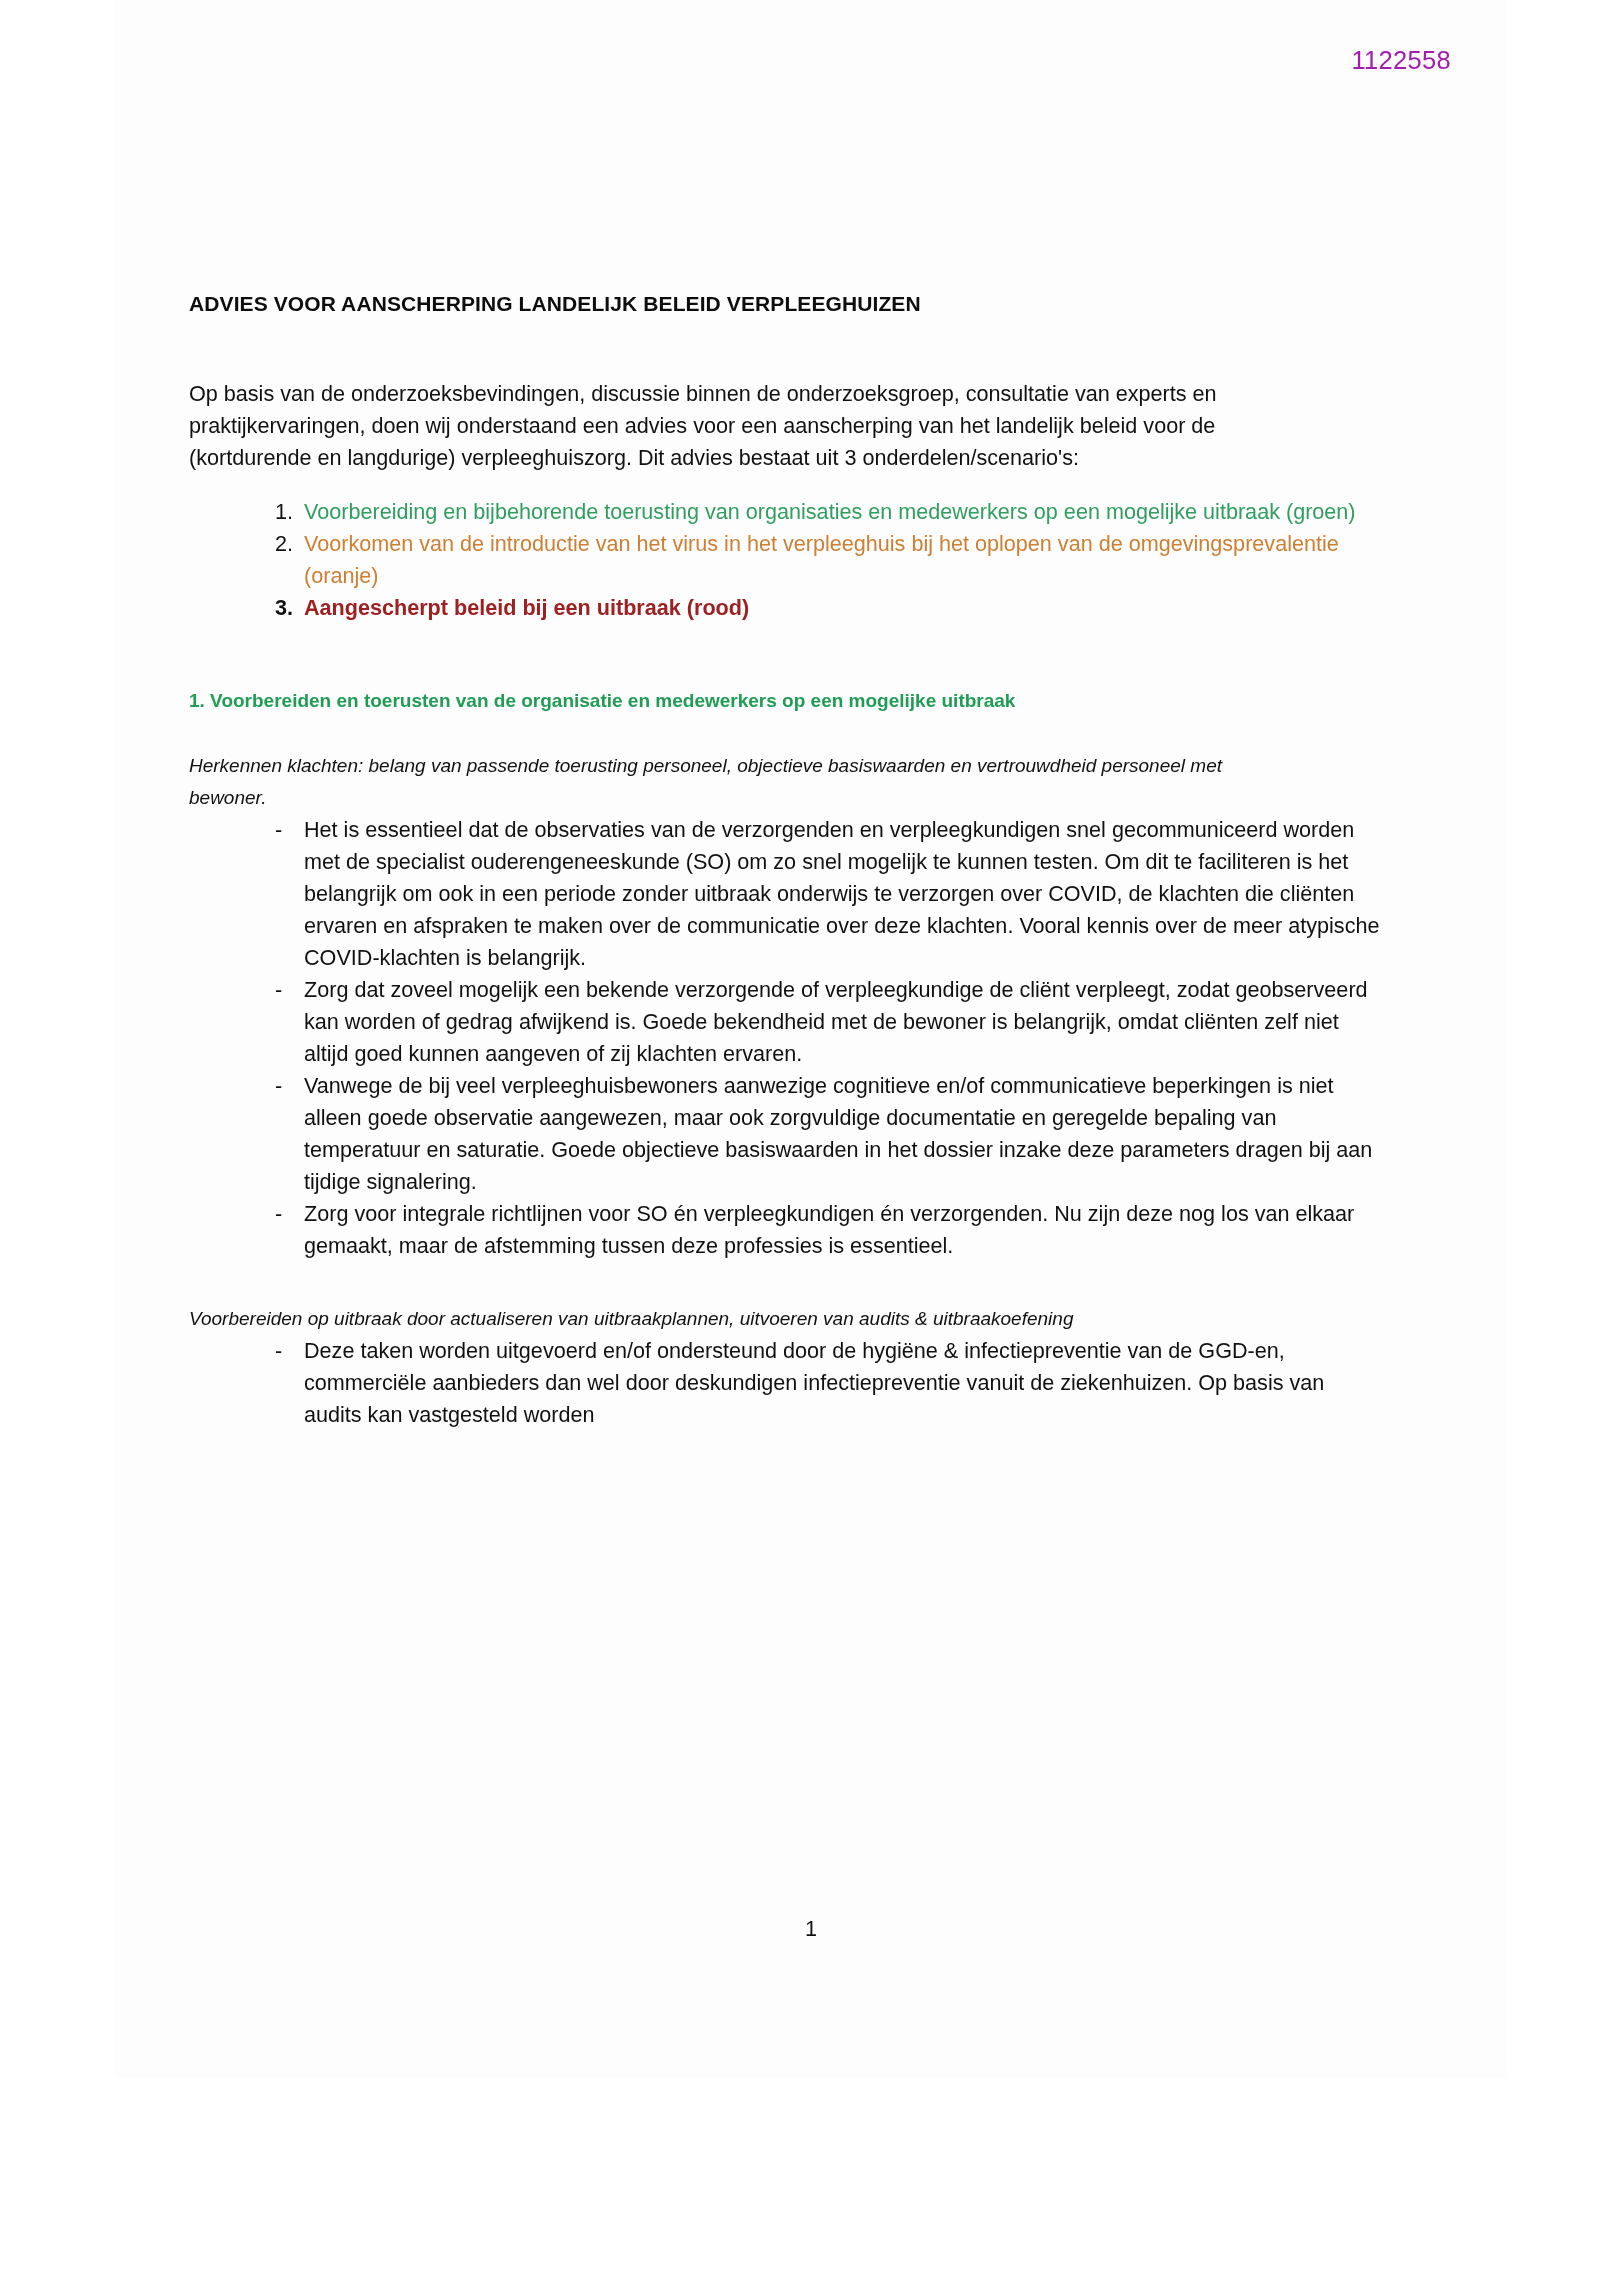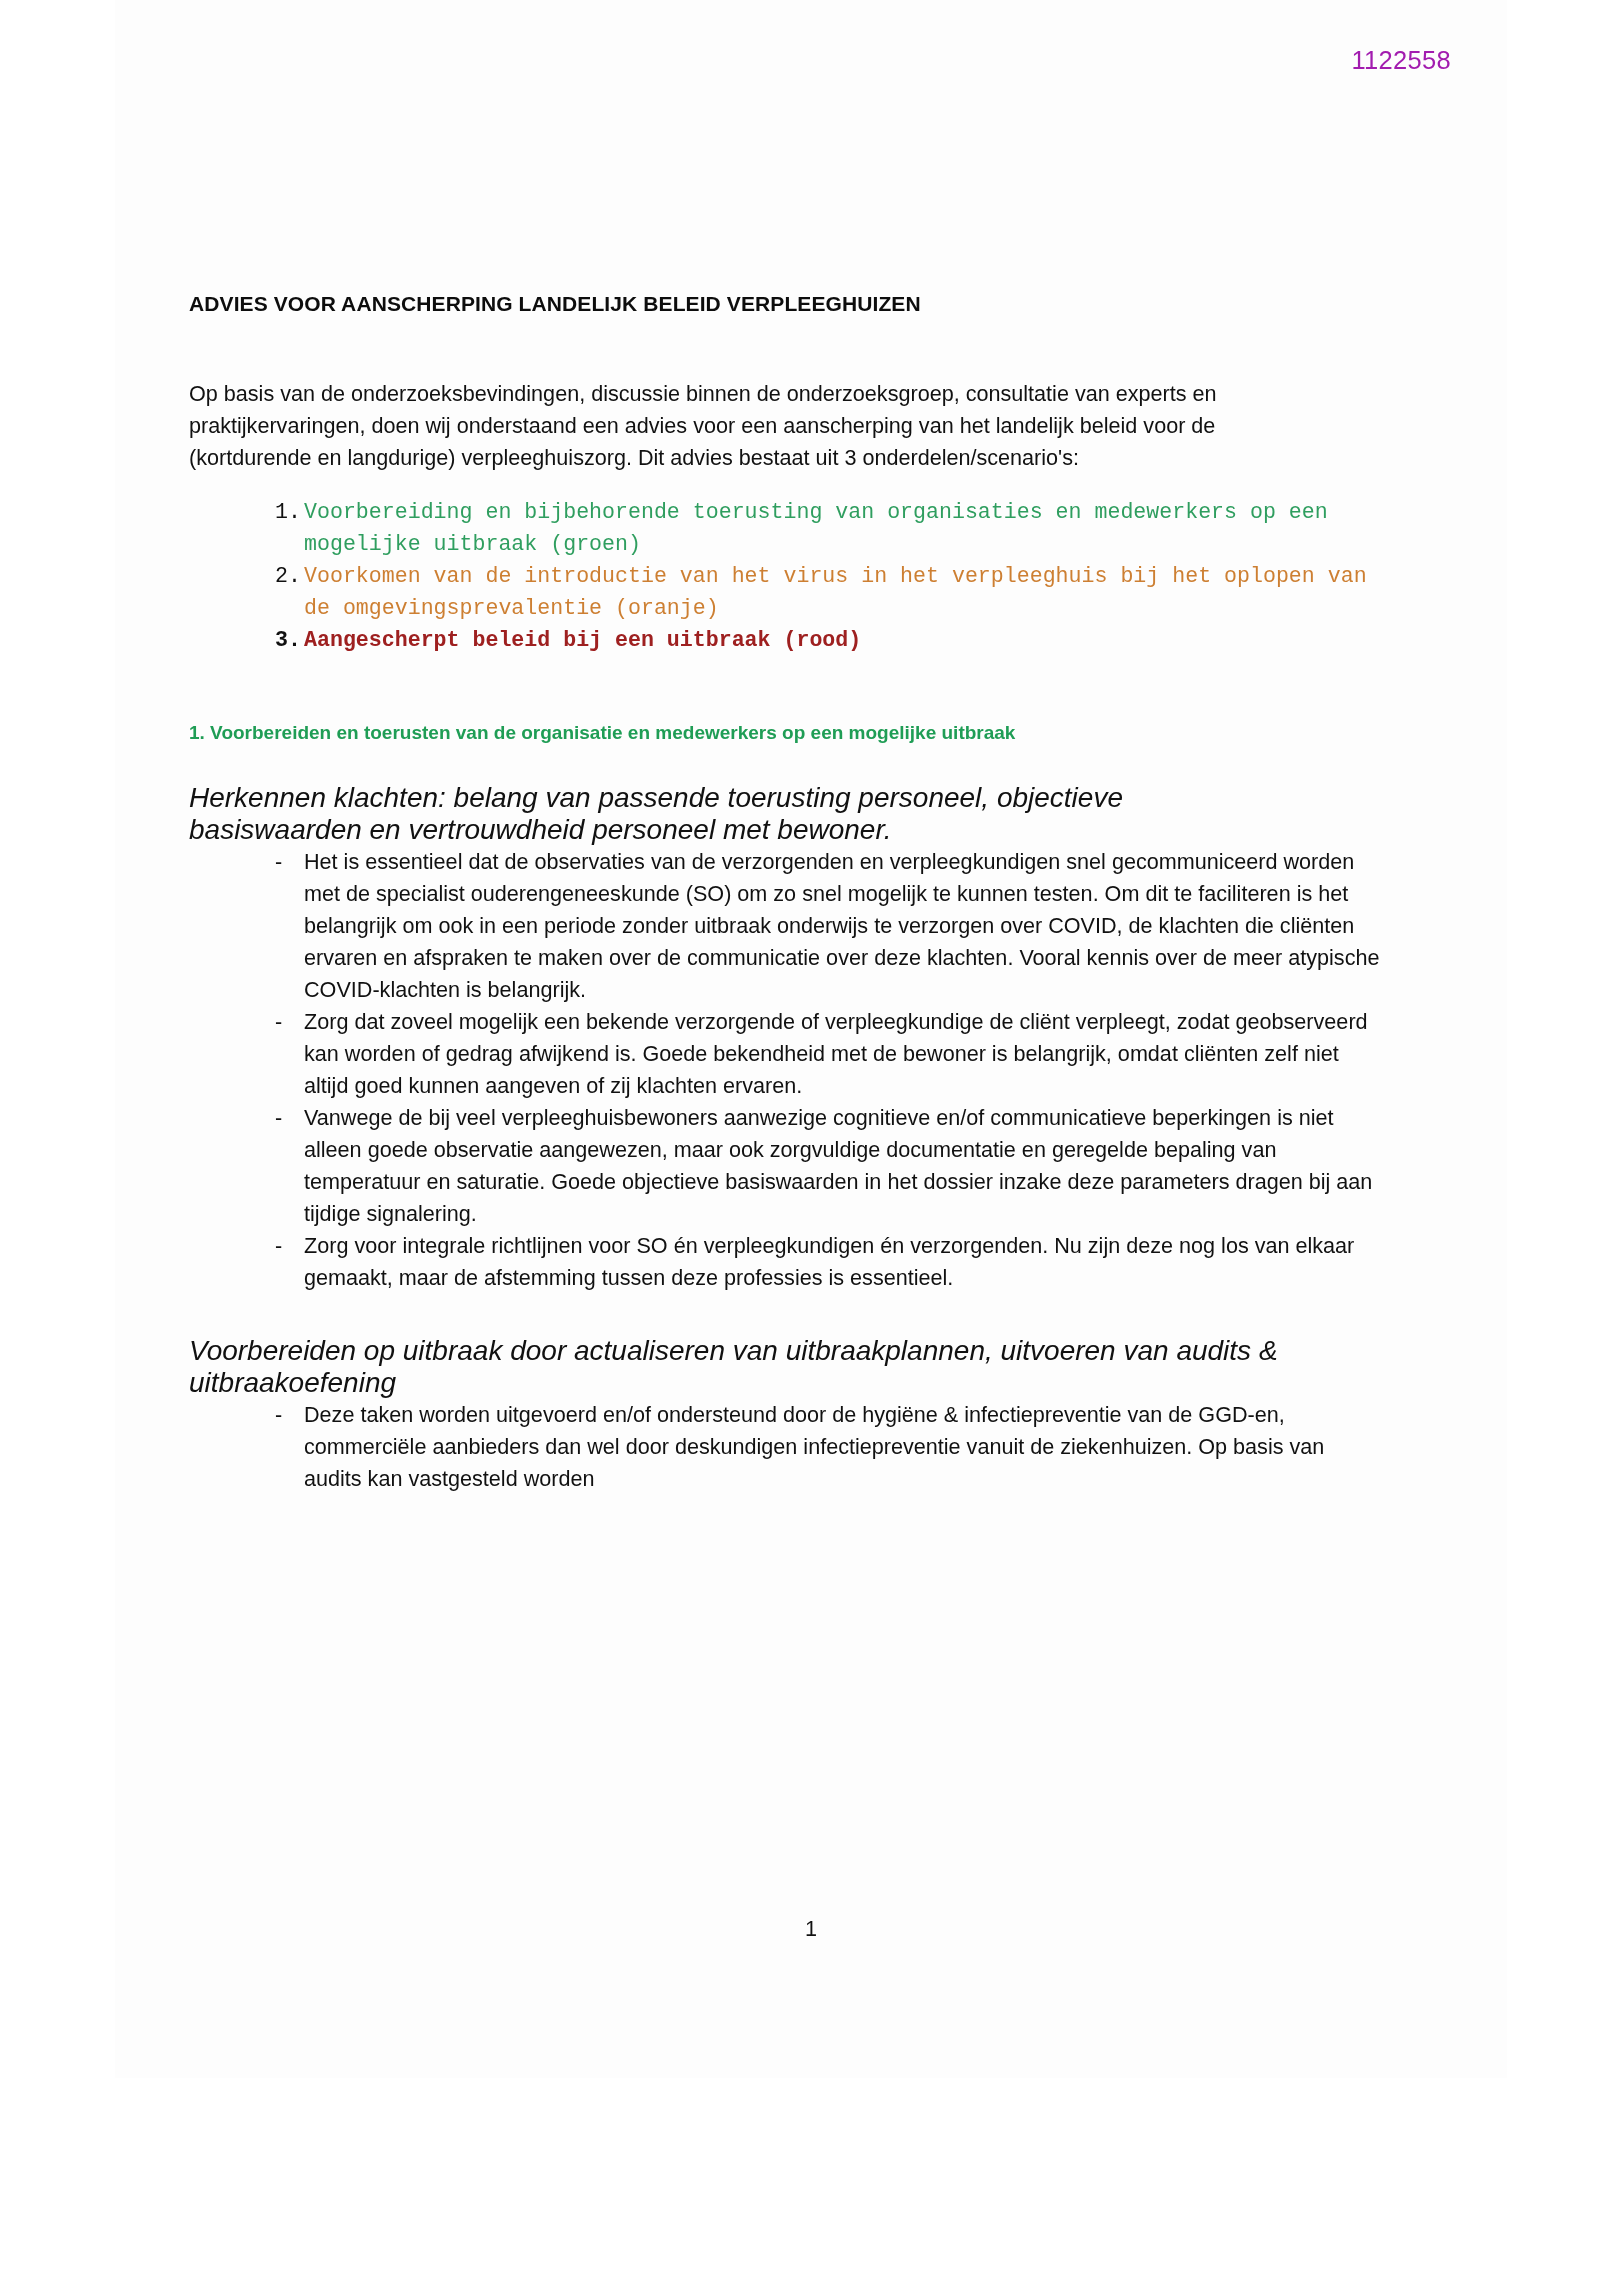--- a/index.html
+++ b/index.html
@@ -63,21 +63,20 @@
     margin: 0 0 21.6px 0;
     max-width: 1103px;
   }
 
   
   ol.scenario-list {
     margin: 0 0 0 0;
     padding: 0 0 0 86px;
     list-style: none;
     counter-reset: scen;
-    font-family: Liberation Mono, monospace;
   }
   ol.scenario-list > li {
     position: relative;
     font-size: 21.6px;
     line-height: 32px;
     margin: 0 0 0 0;
     padding-left: 29px;
     max-width: 1068px;
     counter-increment: scen;
   }
@@ -98,21 +97,21 @@
     font-size: 19px;
     font-weight: bold;
     line-height: 32px;
     color: #1f9d55;
     margin: 61px 0 33px 0;
     max-width: 1093px;
   }
 
   
   .subhead {
-    font-size: 28px;
+    font-size: 19px;
     font-style: italic;
     line-height: 32px;
     color: #111111;
     margin: 0 0 0 0;
     max-width: 1098px;
   }
   .subhead.spaced-above { margin-top: 41px; }
 
   
   ul.dash-list {

